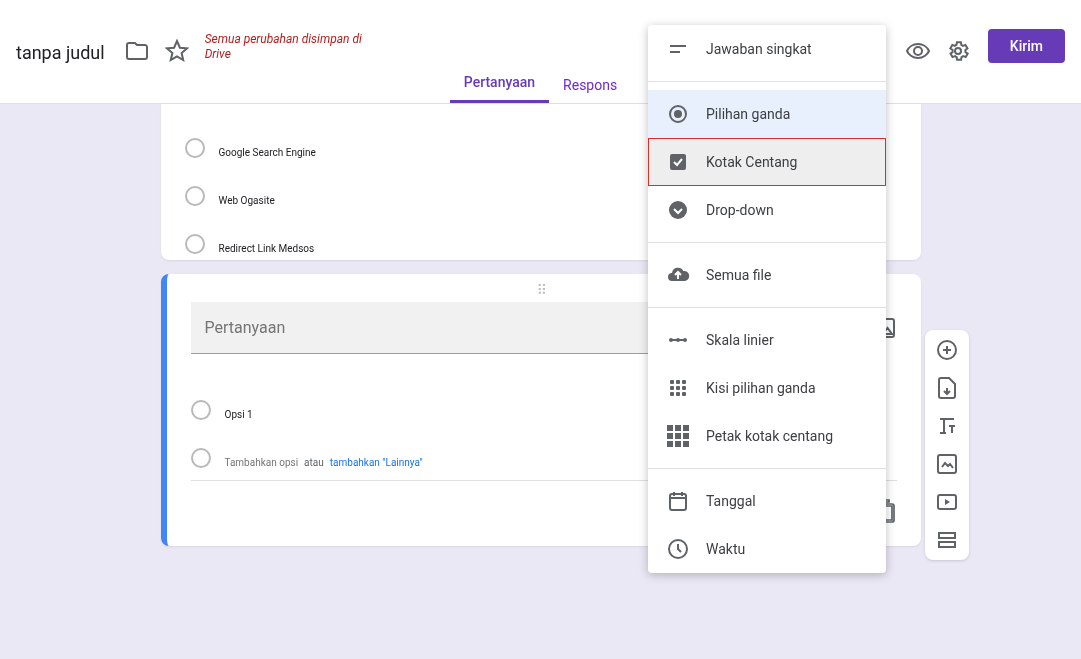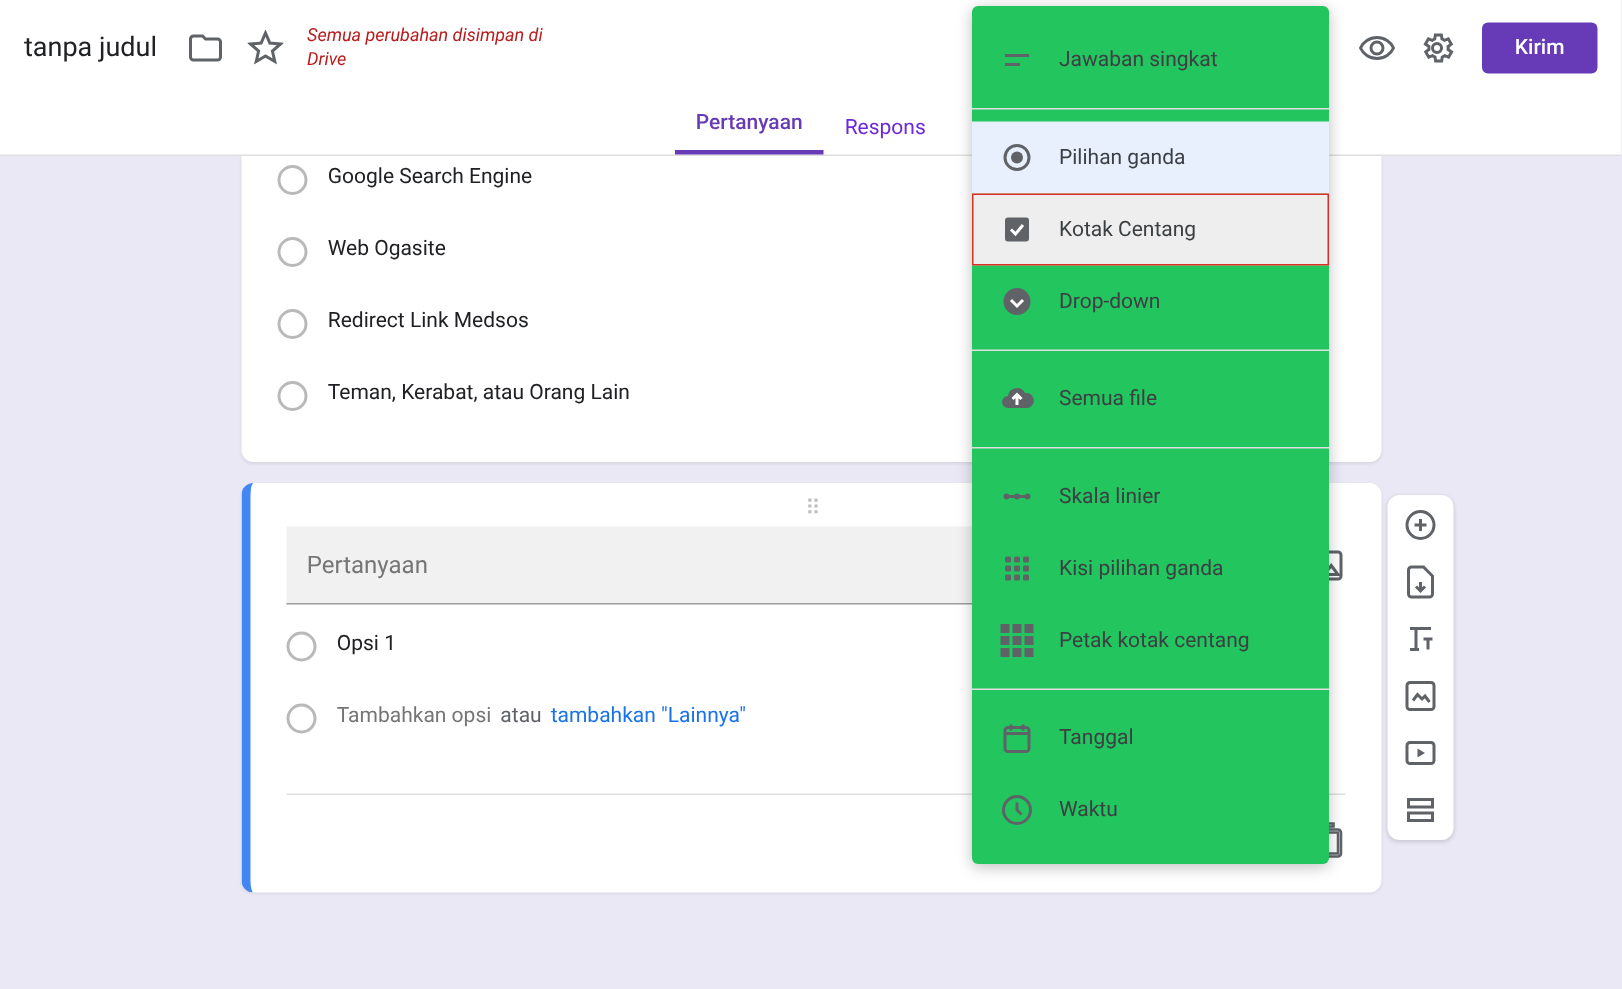--- a/index.html
+++ b/index.html
@@ -1,45 +1,45 @@
 <!DOCTYPE html>
 <html><head>
 <meta charset="utf-8">
 <style>
   *{box-sizing:border-box;margin:0;padding:0;font-family:'Segoe UI',Roboto,Arial,sans-serif}
   body{background:#ebe8f5;width:1081px;height:659px;overflow:hidden;position:relative}
-  .header{background:#fff;height:64px;display:flex;align-items:center;padding:0 16px;border-bottom:1px solid transparent}
+  .header{background:#fff;height:64px;display:flex;align-items:flex-end;padding:0 16px;border-bottom:1px solid transparent}
   .title{font-size:18px;color:#202124;margin-right:12px}
   .hicon{width:24px;height:24px;color:#5f6368;margin:0 8px;display:flex;align-items:center;justify-content:center;cursor:pointer}
   .save-msg{font-size:12px;color:#b91c1c;font-style:italic;max-width:180px;line-height:1.3;margin-left:8px}
   .spacer{flex:1}
   .send-btn{background:#673ab7;color:#fff;border:none;border-radius:4px;padding:9px 22px;font-size:14px;font-weight:500;cursor:pointer;margin-left:10px}
   .tabs{background:#fff;height:40px;display:flex;align-items:flex-end;justify-content:center;border-bottom:1px solid #e0e0e0}
   .tab{padding:10px 14px;font-size:14px;color:#6d28d9;cursor:pointer}
   .tab.active{color:#673ab7;font-weight:500;border-bottom:3px solid #673ab7}
   .canvas{position:absolute;top:104px;left:0;right:0;bottom:0;display:flex;justify-content:center}
   .card-col{width:760px;position:relative}
   .card{background:#fff;border-radius:8px;margin-bottom:14px;padding:20px 24px 6px 24px;box-shadow:0 1px 2px rgba(0,0,0,.08)}
   .card.first{border-top-left-radius:0;border-top-right-radius:0;padding-top:6px}
-  .opt-row{display:flex;align-items:flex-start;height:48px;font-size:14px;color:#202124}
+  .opt-row{display:flex;align-items:flex-end;height:48px;font-size:10px;color:#202124}
   .radio{width:20px;height:20px;border:2px solid #b9b9b9;border-radius:50%;margin-right:14px;flex-shrink:0}
   .card.active{border-left:6px solid #4285f4;padding-top:8px}
   .drag{display:flex;justify-content:center;color:#bdbdbd;font-size:14px;letter-spacing:3px;padding-bottom:4px}
   .qrow{display:flex;align-items:flex-start;gap:20px}
   .qinput{flex:1;background:#f1f1f1;border:none;border-bottom:1px solid #9e9e9e;padding:16px 14px;font-size:16px;color:#202124;outline:none}
   .qinput::placeholder{color:#757575}
   .img-btn{width:24px;height:24px;color:#5f6368;margin-top:14px;cursor:pointer}
   .add-opt{color:#757575}
   .or{color:#5f6368;margin:0 6px}
   .add-other{color:#1a73e8;cursor:pointer}
   .footer{border-top:1px solid #e0e0e0;margin-top:12px;height:60px;display:flex;align-items:center;justify-content:flex-end;gap:18px;color:#5f6368}
   .ficon{width:24px;height:24px;cursor:pointer;display:flex;align-items:center;justify-content:center}
   .side-toolbar{position:absolute;left:925px;top:330px;width:44px;background:#fff;border-radius:8px;box-shadow:0 1px 3px rgba(0,0,0,.15);display:flex;flex-direction:column;align-items:center;padding:8px 0;gap:14px}
   .side-toolbar .ticon{width:24px;height:24px;color:#5f6368;cursor:pointer;display:flex;align-items:center;justify-content:center}
-  .dropdown{position:absolute;left:648px;top:4px;width:238px;background:#22c55e;border-radius:4px;box-shadow:0 2px 10px rgba(0,0,0,.25);padding:12px 0;z-index:50}
+  .dropdown{position:absolute;left:648px;top:25px;width:238px;background:#ffffff;border-radius:4px;box-shadow:0 2px 10px rgba(0,0,0,.25);padding:0 0;z-index:50}
   .dd-item{display:flex;align-items:center;height:48px;padding:0 18px;font-size:14px;color:#3c4043;cursor:pointer}
   .dd-item .di{width:24px;height:24px;margin-right:16px;color:#5f6368;display:flex;align-items:center;justify-content:center;flex-shrink:0}
   .dd-item.selected{background:#e8f0fe}
   .dd-item.hover{background:#eeeeee;outline:1px solid #d93025;outline-offset:-1px}
   .dd-sep{height:1px;background:#e0e0e0;margin:8px 0}
   svg{width:100%;height:100%;fill:currentColor}
   .grid9{display:grid;grid-template-columns:repeat(3,4px);grid-template-rows:repeat(3,4px);gap:2px}
   .grid9 span{background:#5f6368;border-radius:1px}
   .grid9.sq span{border-radius:0;width:6px;height:6px}
   .grid9.sq{grid-template-columns:repeat(3,6px);grid-template-rows:repeat(3,6px)}
@@ -88,24 +88,20 @@
           <span>Google Search Engine</span>
         </div>
       <div class="opt-row">
           <span class="radio"></span>
           <span>Web Ogasite</span>
         </div>
       <div class="opt-row">
           <span class="radio"></span>
           <span>Redirect Link Medsos</span>
         </div>
-      <div class="opt-row">
-          <span class="radio"></span>
-          <span>Teman, Kerabat, atau Orang Lain</span>
-        </div>
     </div>
 
     <div class="card active">
       <div class="drag">⠿</div>
       <div class="qrow">
         <input class="qinput" placeholder="Pertanyaan" style="">
         <span class="img-btn">
           <svg viewBox="0 0 24 24">
               <path d="M21 19V5a2 2 0 00-2-2H5a2 2 0 00-2 2v14a2 2 0 002 2h14a2 2 0 002-2zM8.5 13.5l2.5 3 3.5-4.5 4.5 6H5l3.5-4.5z" fill="none" stroke="currentColor" stroke-width="2"></path>
             </svg>

